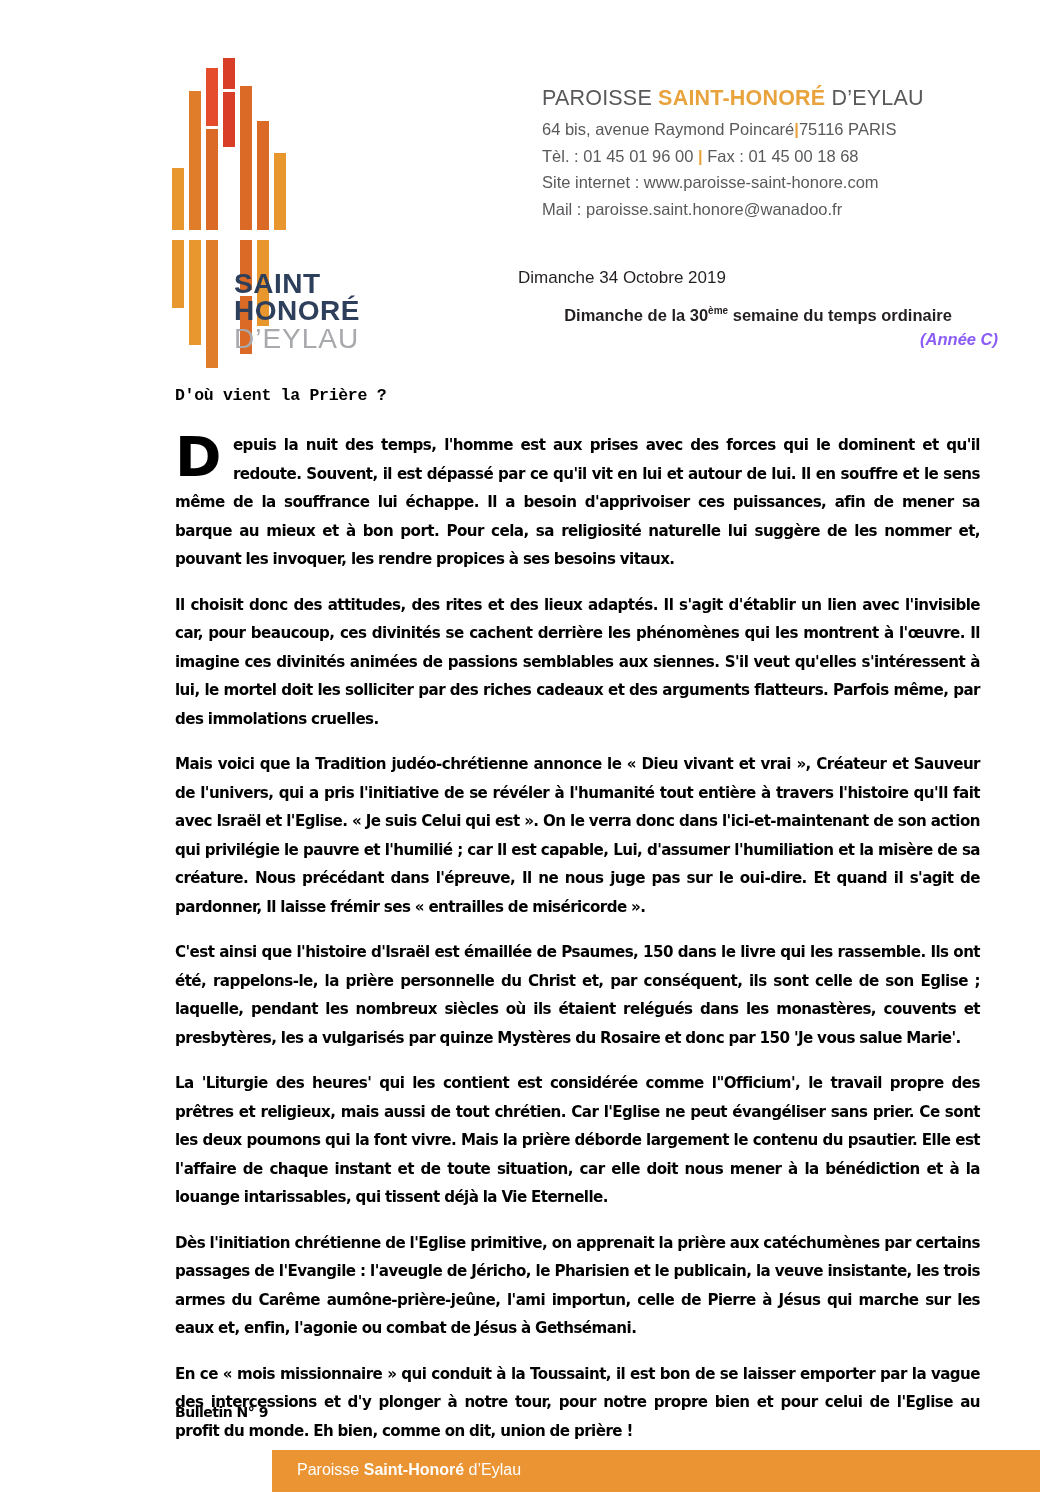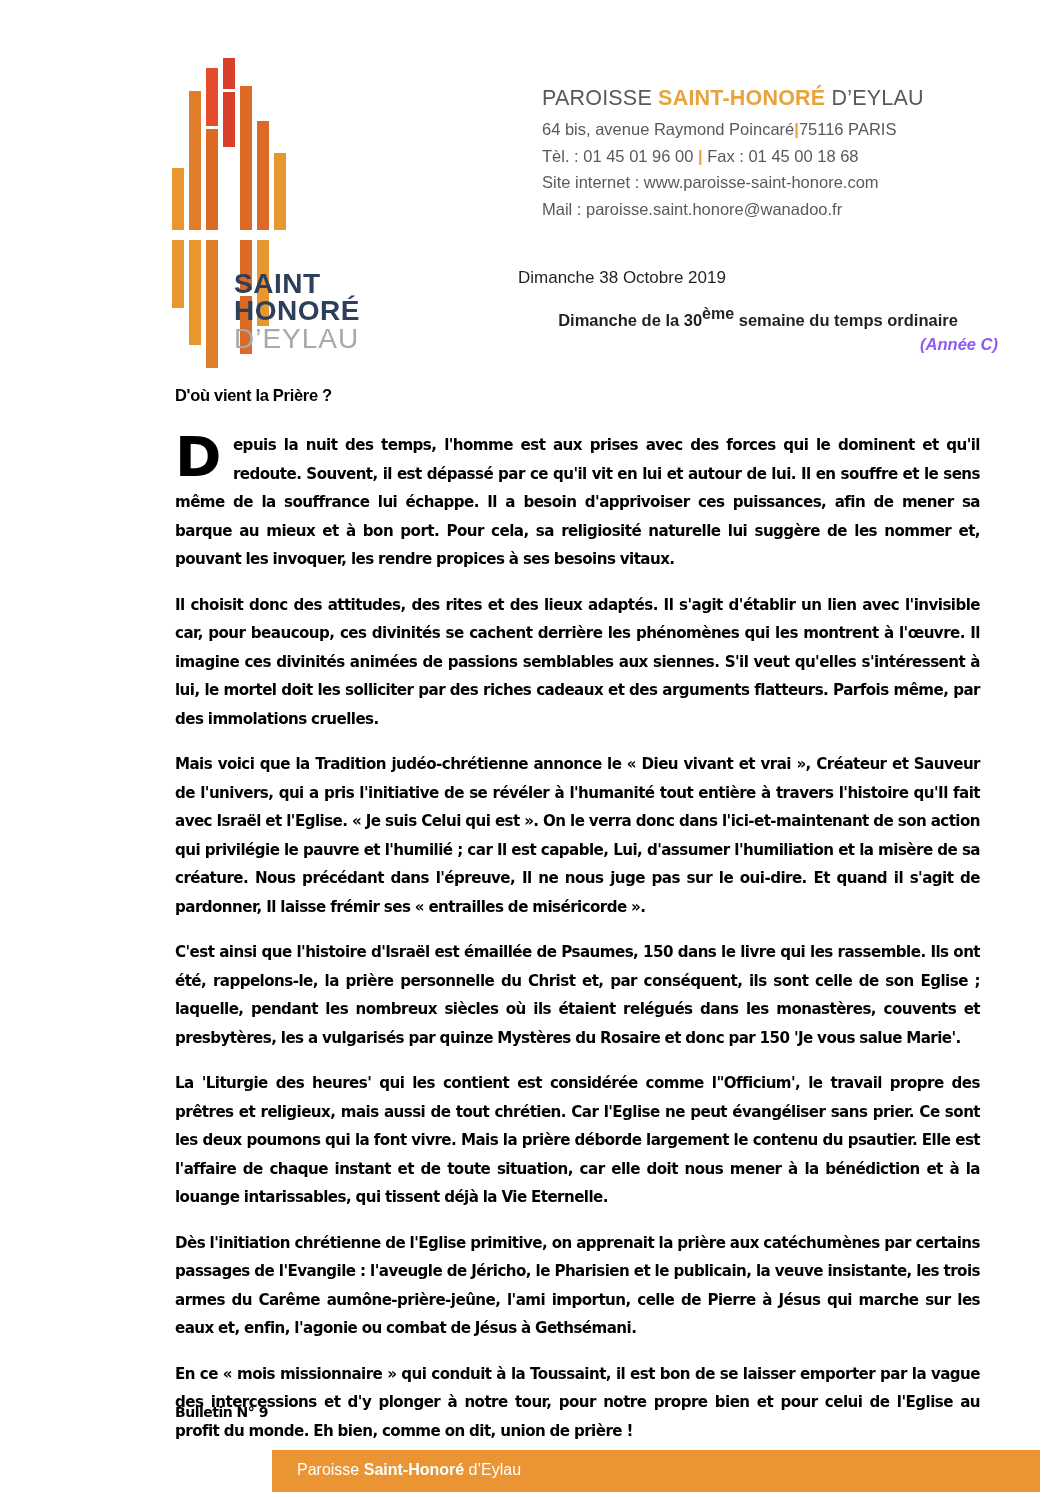--- a/index.html
+++ b/index.html
@@ -90,39 +90,39 @@
     font-size: 17px;
     color: #231f20;
     margin-bottom: 17px;
   }
   #sunday-line {
     font-size: 16.5px;
     font-weight: bold;
     color: #231f20;
     text-align: center;
   }
-  #sunday-line sup { font-size: 16px; text-align: right; }
+  #sunday-line sup { font-size: 10px; text-align: right; }
   #year-line {
     font-size: 16.5px;
     font-weight: bold;
     font-style: italic;
     color: #8b5cf6;
     text-align: right;
     margin-top: 5px;
   }
 
   
   #article {
     position: absolute;
     left: 175px;
     top: 386px;
     width: 815px;
   }
   #article-title {
-    font-family: Liberation Sans, sans-serif;
+    font-family: Liberation Mono, monospace;
     font-weight: bold;
     font-size: 16.5px;
     color: #000000;
     letter-spacing: -0.3px;
     margin-bottom: 26px;
   }
   .para {
     font-family: "DejaVu Sans", sans-serif;
     font-weight: bold;
     font-size: 15.1px;
@@ -221,21 +221,21 @@
       <span>64 bis, avenue Raymond Poincaré</span><span class="sep">|</span><span>75116 PARIS</span>
     </div>
     <div class="contact-line">
       <span>Tèl. : 01 45 01 96 00</span> <span class="sep">|</span> <span>Fax : 01 45 00 18 68</span>
     </div>
     <div class="contact-line">Site internet : www.paroisse-saint-honore.com</div>
     <div class="contact-line">Mail : paroisse.saint.honore@wanadoo.fr</div>
   </div>
 
   <div id="date-block">
-    <div id="date-line">Dimanche 38 Octobre 2019</div>
+    <div id="date-line">Dimanche 34 Octobre 2019</div>
     <div id="sunday-line">
       <span>Dimanche de la 30</span><sup>ème</sup><span> semaine du temps ordinaire</span>
     </div>
     <div id="year-line">(Année C)</div>
   </div>
 </div>
 
 <div id="article">
   <div id="article-title">D'où vient la Prière ?</div>
 

